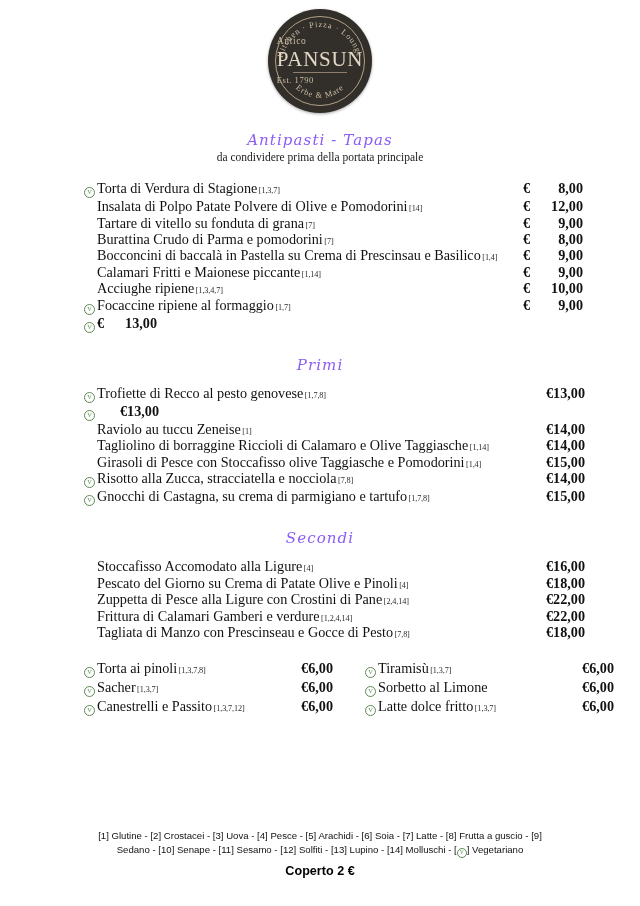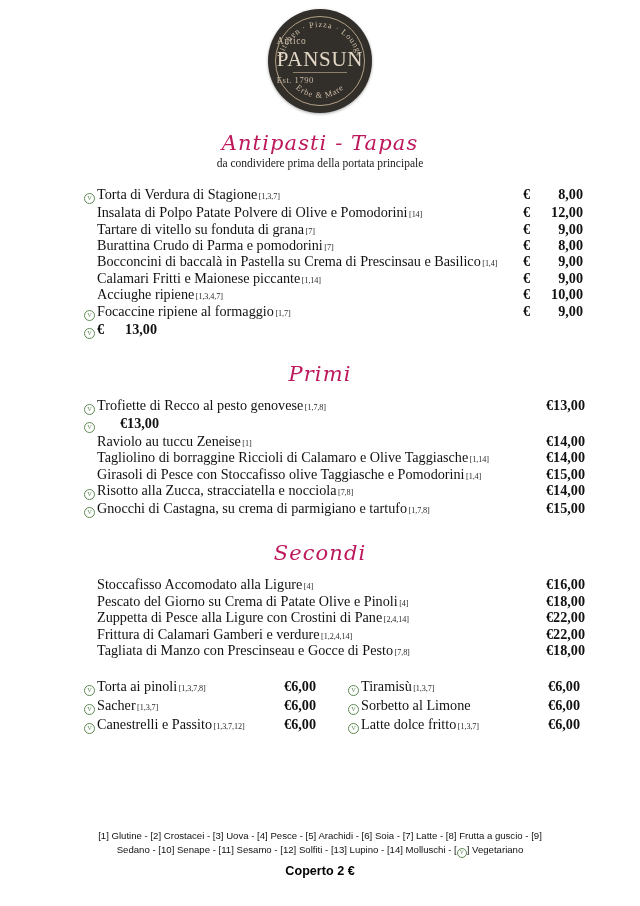--- a/index.html
+++ b/index.html
@@ -79,23 +79,23 @@
     height: 1px;
     background: #8d7f6b;
     margin: 2px auto 0;
   }
 
   
   .section-title {
     text-align: center;
     font-family: "DejaVu Serif", serif;
     font-style: italic;
-    font-size: 21px;
+    font-size: 15px;
     letter-spacing: 1.1px;
-    color: #be185d;
+    color: #8b5cf6;
     font-weight: 400;
   }
   .section-sub {
     text-align: center;
     font-size: 11.5px;
     color: #1a1a1a;
     margin-top: 2px;
   }
 
   
@@ -155,21 +155,21 @@
   .price-right {
     flex: 0 0 62px;
     text-align: right;
     font-size: 14.2px;
     font-weight: bold;
   }
 
   
   .dolci-cols {
     display: flex;
-    padding: 0 60px 0 84px;
+    padding: 0 26px 0 84px;
     gap: 32px;
   }
   .dolci-col { flex: 1 1 0; }
   .dolci-col .row { margin-bottom: 3px; }
   .dolci-col .dish { font-size: 14.2px; }
   .dolci-col .price-right { flex: 0 0 52px; }
 
   
   .footer {
     position: absolute;

